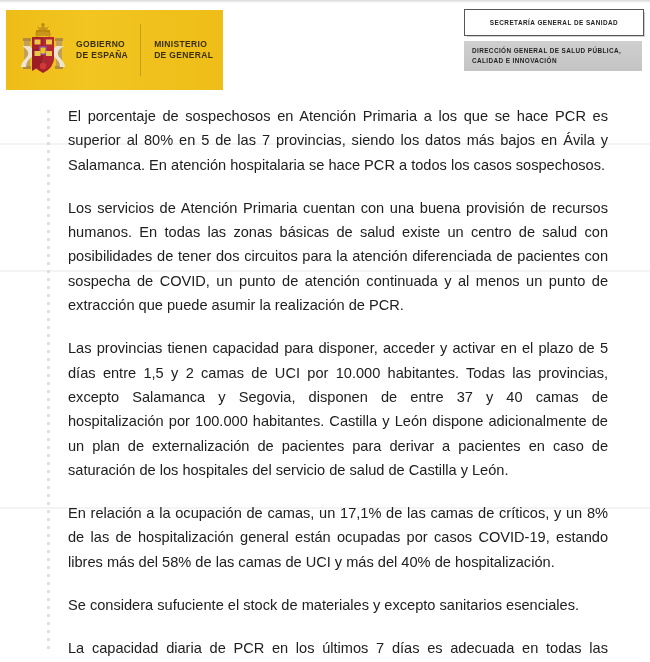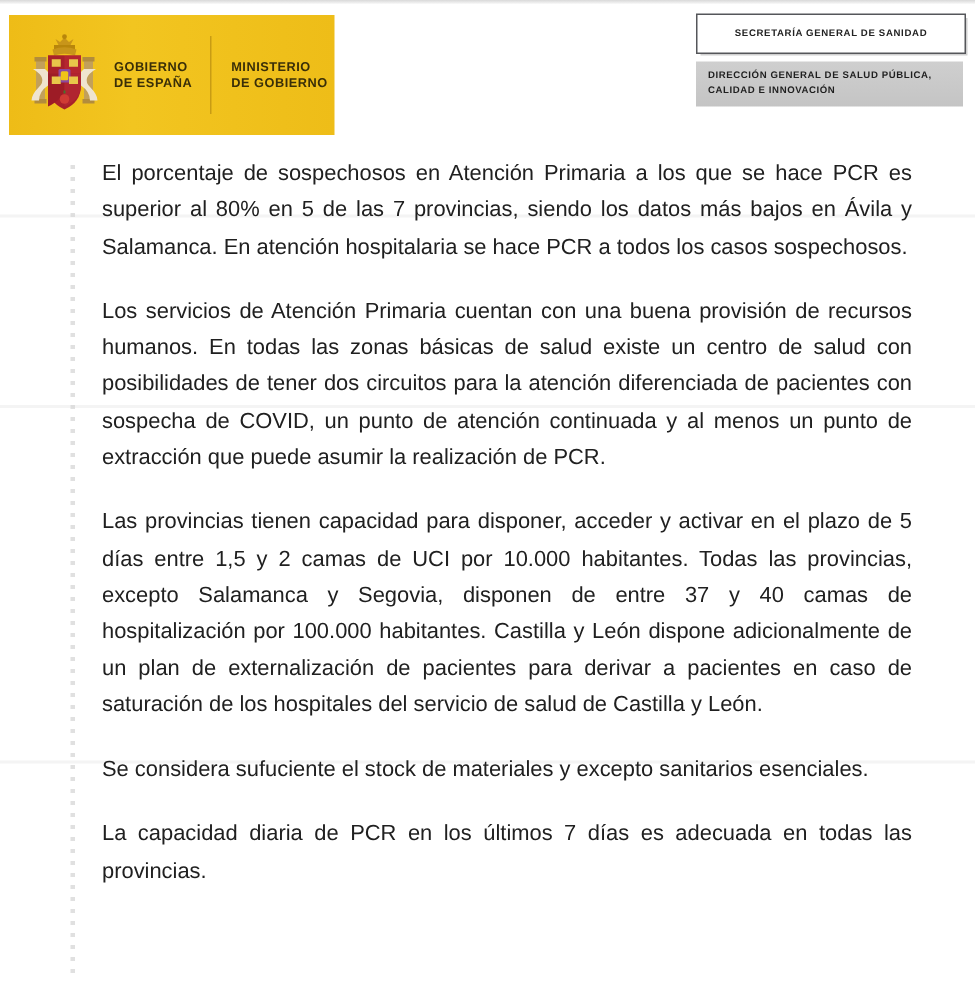--- a/index.html
+++ b/index.html
@@ -193,36 +193,37 @@
 
     <div class="logo-block first">
       <div>GOBIERNO</div>
       <div>DE ESPAÑA</div>
     </div>
 
     <span class="logo-divider"></span>
 
     <div class="logo-block">
       <div>MINISTERIO</div>
-      <div>DE GOBIERNO</div>
+      <div>DE GENERAL</div>
     </div>
   </div>
 
   <div class="sec-box">
     <span class="sec-box-text">SECRETARÍA GENERAL DE SANIDAD</span>
   </div>
 
   <div class="dir-box">
     <div class="dir-box-text">
       <div>DIRECCIÓN GENERAL DE SALUD PÚBLICA,</div>
       <div>CALIDAD E INNOVACIÓN</div>
     </div>
   </div>
 
 </div>
 
 <div class="doc-body">
   <p class="para">El porcentaje de sospechosos en Atención Primaria a los que se hace PCR es superior al 80% en 5 de las 7 provincias, siendo los datos más bajos en Ávila y Salamanca. En atención hospitalaria se hace PCR a todos los casos sospechosos.</p>
   <p class="para">Los servicios de Atención Primaria cuentan con una buena provisión de recursos humanos. En todas las zonas básicas de salud existe un centro de salud con posibilidades de tener dos circuitos para la atención diferenciada de pacientes con sospecha de COVID, un punto de atención continuada y al menos un punto de extracción que puede asumir la realización de PCR.</p>
   <p class="para">Las provincias tienen capacidad para disponer, acceder y activar en el plazo de 5 días entre 1,5 y 2 camas de UCI por 10.000 habitantes. Todas las provincias, excepto Salamanca y Segovia, disponen de entre 37 y 40 camas de hospitalización por 100.000 habitantes.  Castilla y León dispone adicionalmente de un plan de externalización de pacientes para derivar a pacientes en caso de saturación de los hospitales del servicio de salud de Castilla y León.</p>
+  <p class="para">En relación a la ocupación de camas, un 17,1% de las camas de críticos, y un 8% de las de hospitalización general están ocupadas por casos COVID-19, estando libres más del 58% de las camas de UCI y más del 40% de hospitalización.</p>
   <p class="para">Se considera sufuciente el stock de materiales y excepto sanitarios esenciales.</p>
   <p class="para">La capacidad diaria de PCR en los últimos 7 días es adecuada en todas las provincias.</p>
 </div>
 
 </body></html>

